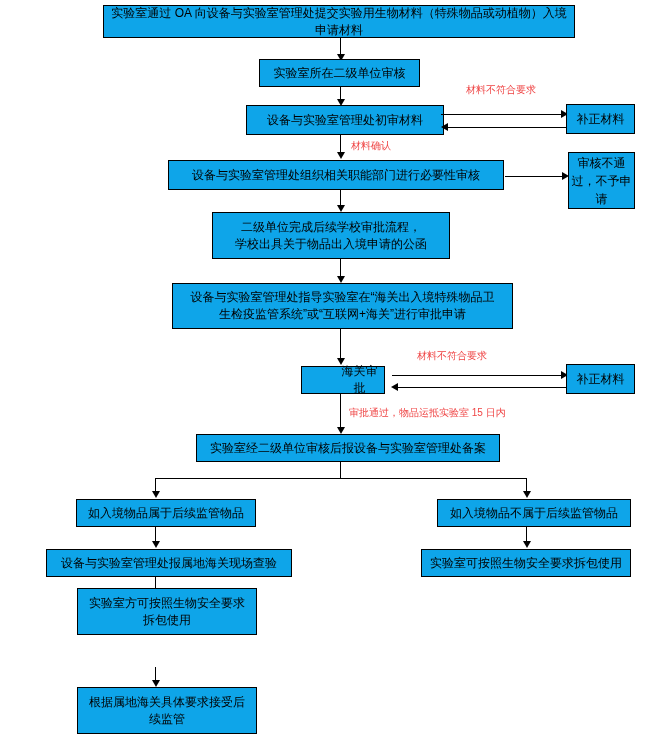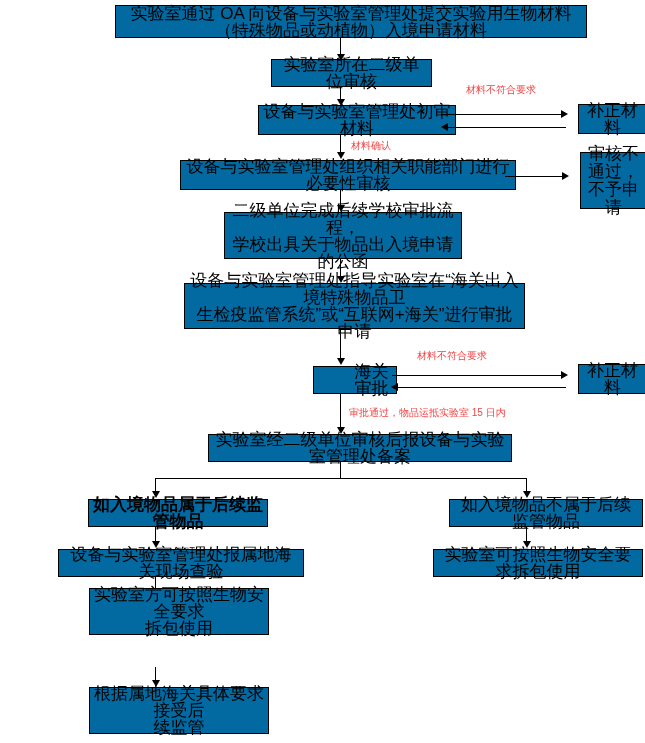--- a/index.html
+++ b/index.html
@@ -14,32 +14,31 @@
     position: relative;
     width: 645px;
     height: 743px;
     background: #ffffff;
     overflow: hidden;
   }
   .node {
     position: absolute;
     box-sizing: border-box;
     border: 1px solid #000000;
-    background: #0369a1;
+    background: #0ea5e9;
     display: flex;
     align-items: center;
     justify-content: center;
     text-align: center;
-    font-size: 17px;
+    font-size: 12px;
     line-height: 17px;
     color: #000000;
     padding: 1px 4px;
     white-space: pre-line;
     letter-spacing: 0px;
-    margin-left: 12px;
   }
   .label {
     position: absolute;
     font-size: 10px;
     line-height: 15px;
     color: #ef4444;
     white-space: nowrap;
     background: transparent;
     text-align: right;
   }
@@ -149,21 +148,21 @@
 
   <div class="node" style="left:196px; top:434px; width:304px; height:28px;">实验室经二级单位审核后报设备与实验室管理处备案</div>
 
   <div class="vline" style="left:340px; top:462px; height:16px;"></div>
   <div class="hline" style="left:155px; top:478px; width:371px;"></div>
   <div class="vline" style="left:155px; top:478px; height:16px;"></div>
   <div class="arrow-down" style="left:152px; top:491px;"></div>
   <div class="vline" style="left:526px; top:478px; height:16px;"></div>
   <div class="arrow-down" style="left:523px; top:491px;"></div>
 
-  <div class="node" style="left:76px; top:499px; width:180px; height:28px;font-weight:bold;">如入境物品属于后续监管物品</div>
+  <div class="node" style="left:76px; top:499px; width:180px; height:28px;">如入境物品属于后续监管物品</div>
 
   <div class="node" style="left:437px; top:499px; width:194px; height:28px;">如入境物品不属于后续监管物品</div>
 
   <div class="vline" style="left:155px; top:527px; height:16px;"></div>
   <div class="arrow-down" style="left:152px; top:541px;"></div>
 
   <div class="vline" style="left:526px; top:527px; height:16px;"></div>
   <div class="arrow-down" style="left:523px; top:541px;"></div>
 
   <div class="node" style="left:46px; top:549px; width:246px; height:28px;">设备与实验室管理处报属地海关现场查验</div>

